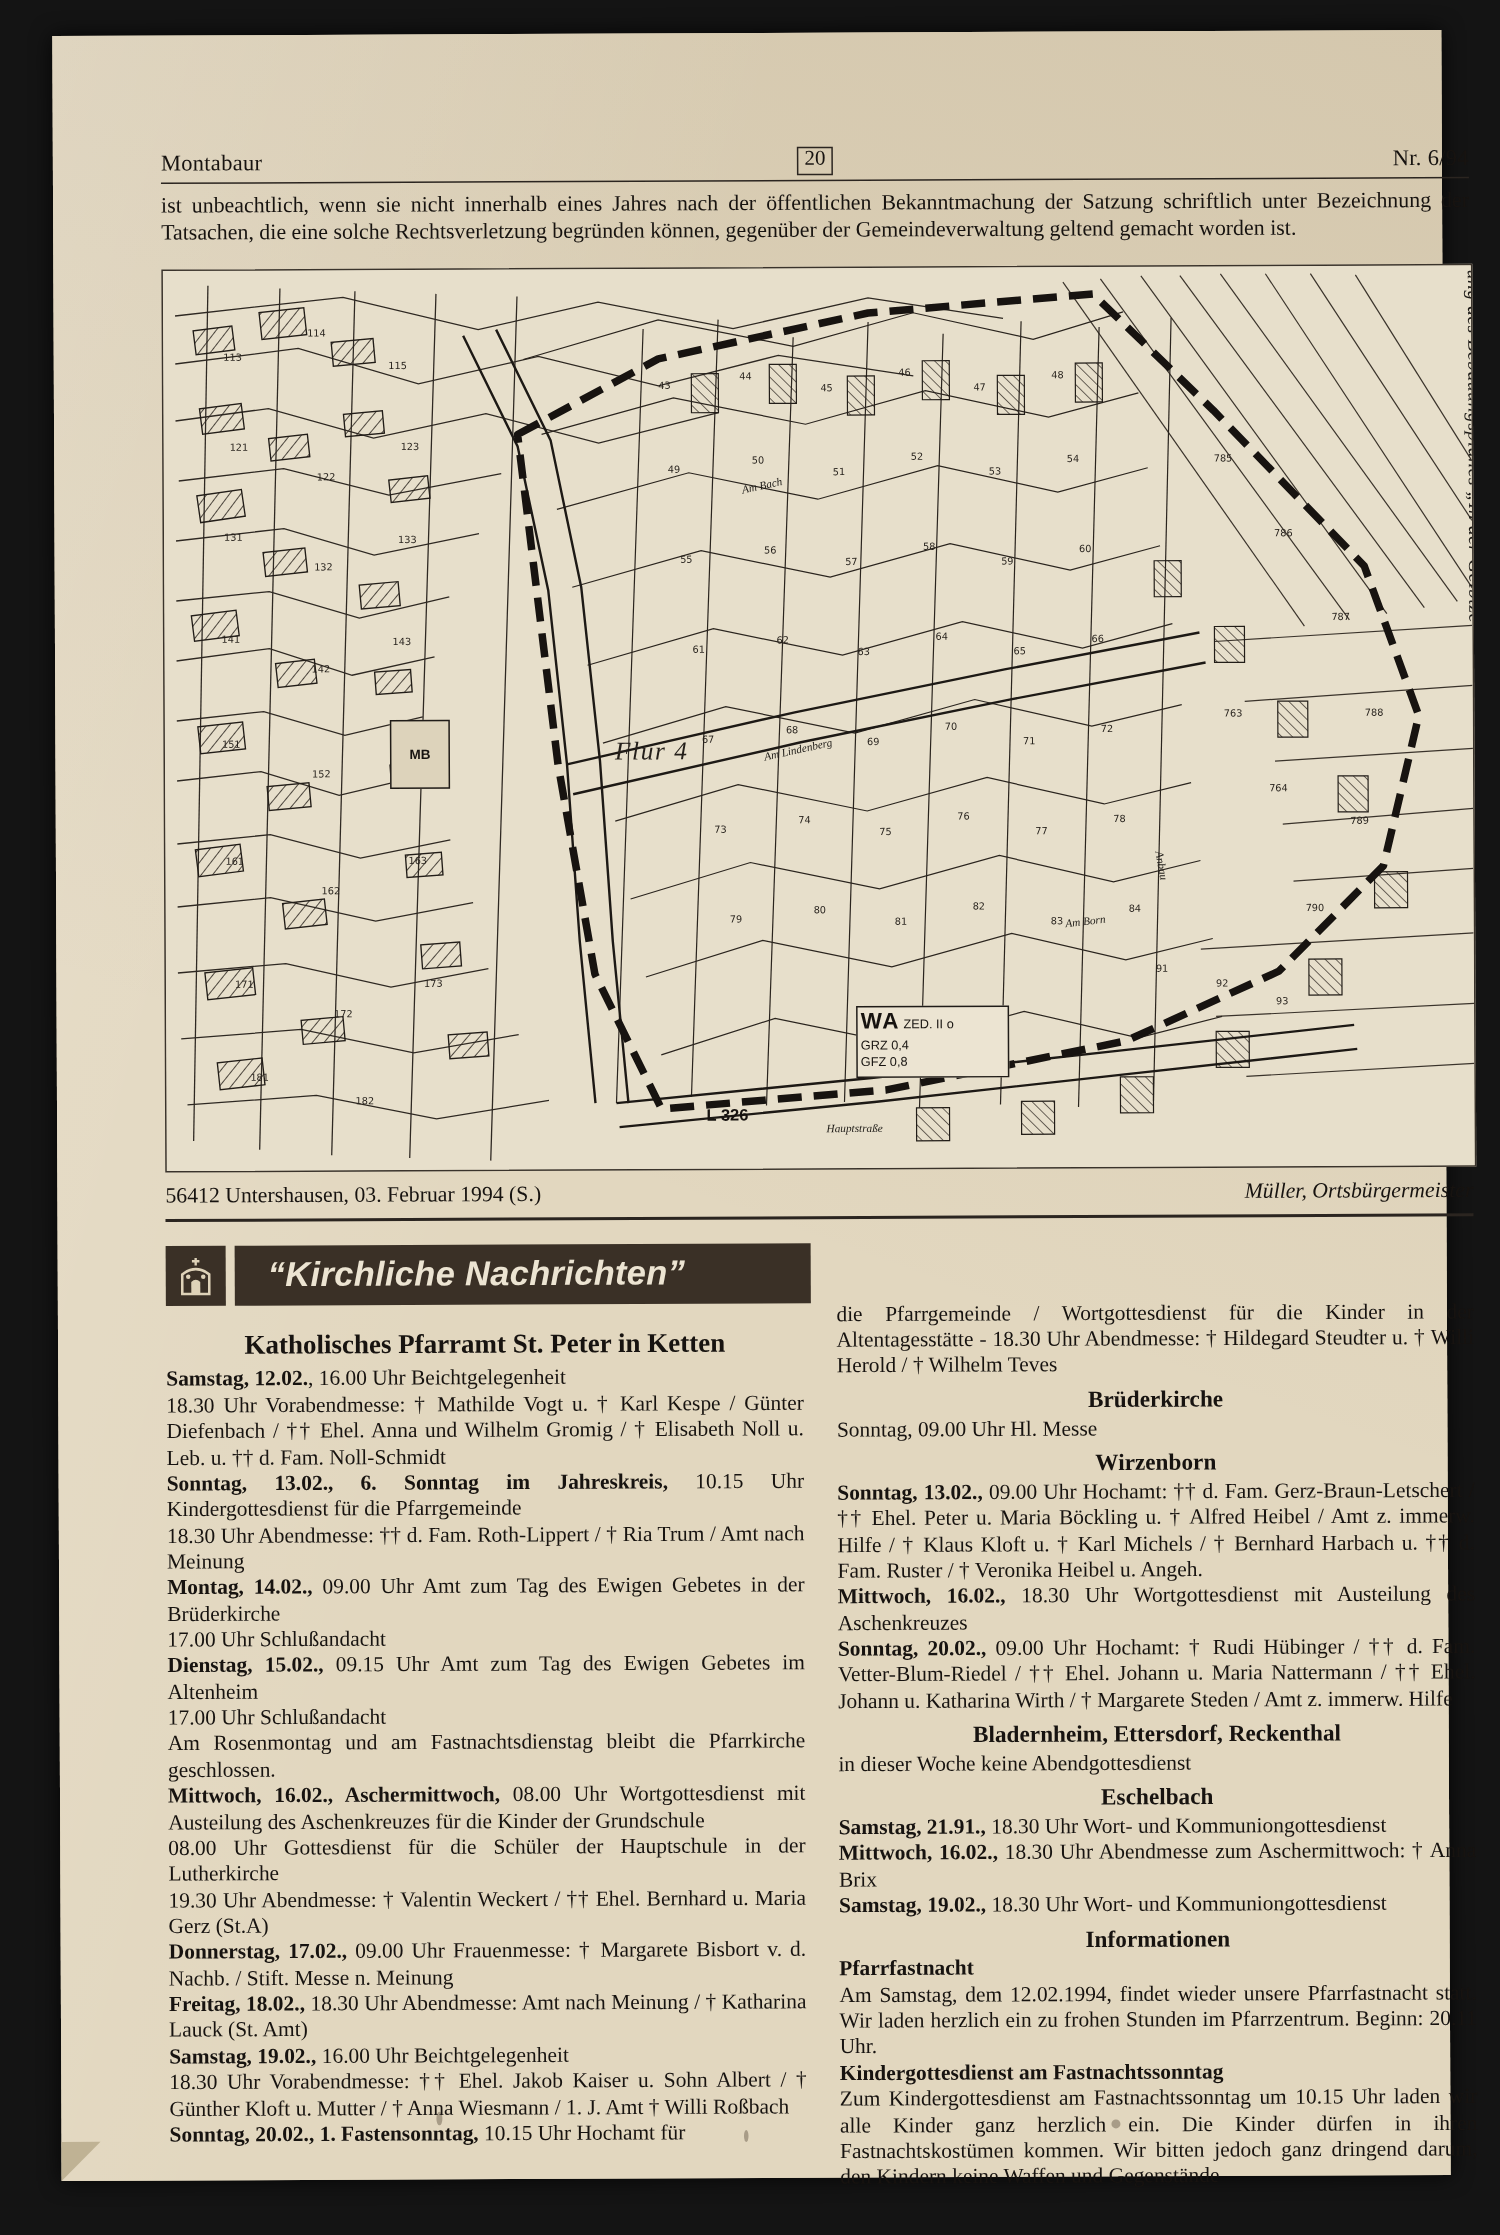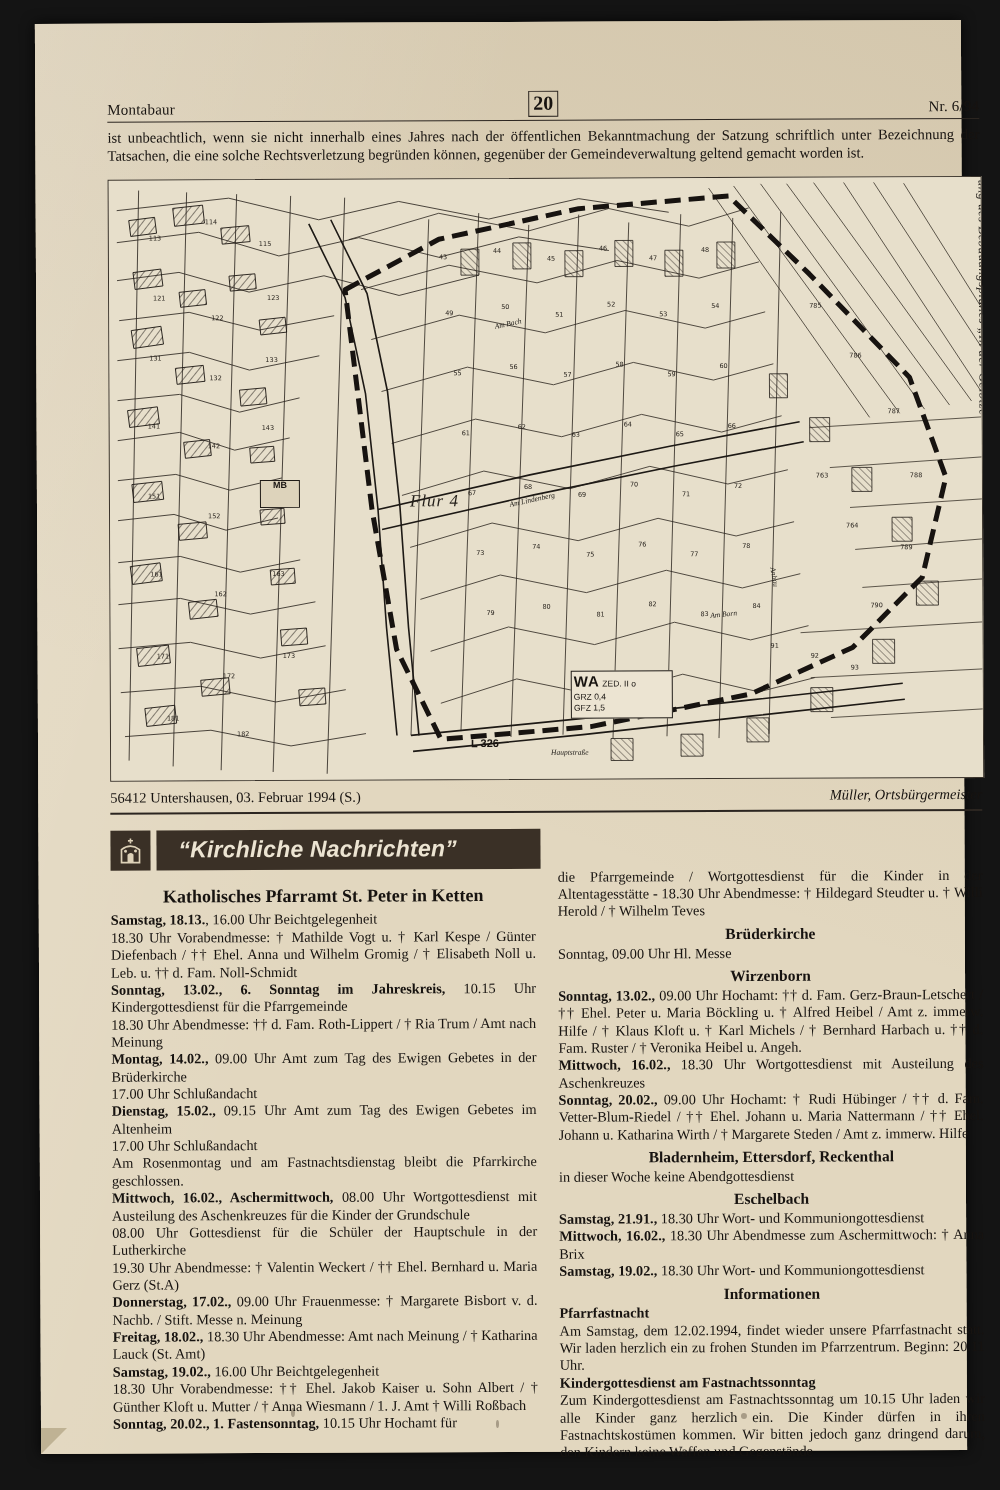--- a/index.html
+++ b/index.html
@@ -62,24 +62,23 @@
     width: 872px;
   }
   .runhead .left { letter-spacing: 0.2px; text-align: center; }
   .runhead .right { letter-spacing: 0.2px; }
   .pagenum {
     position: absolute;
     left: 50%;
     transform: translateX(-50%);
     border: 1.4px solid #2b2520;
     padding: 0px 4px 1px 4px;
-    font-size: 20px;
+    font-size: 14px;
     line-height: 1.15;
     background: transparent;
-    font-weight: bold;
   }
 
   
   .legal {
     width: 872px;
     margin-top: 7px;
     font-size: 14.6px;
     line-height: 1.23;
     text-align: justify;
   }
@@ -125,21 +124,21 @@
     position: absolute;
     left: 150px; top: 300px;
     width: 38px; height: 26px;
     border: 1.5px solid #201c18;
     background: #ddd3bb;
     font-family: "Liberation Sans", sans-serif;
     font-size: 9px;
     font-weight: bold;
     text-align: center;
     line-height: 1.1;
-    padding-top: 0;
+    padding-top: 18px;
   }
   .map-flur {
     position: absolute;
     left: 300px; top: 312px;
     font-family: "Liberation Serif", serif;
     font-style: italic;
     font-size: 17px;
     color: #241f1a;
     letter-spacing: 1px;
   }
@@ -473,21 +472,21 @@
           </g>
           <text x="360" y="568" font-family="Liberation Sans" font-size="11" font-weight="bold" fill="#171310">L 326</text>
         </svg>
 
         <div class="map-flur">Flur 4</div>
         <div class="mb-box">MB</div>
         <div class="wa-box">
           <div><span class="wa-big">WA</span>
             <span>ZED. II o</span></div>
           <div>GRZ 0,4</div>
-          <div>GFZ 1,5</div>
+          <div>GFZ 0,8</div>
         </div>
         <div class="map-rot-label">OG Untershausen Änderung u. Erweiterung des Bebauungsplanes „In der Gelbtze"</div>
       </div>
 
       <div class="map-caption">
         <div>56412 Untershausen, 03. Februar 1994  (S.)</div>
         <div class="signature">Müller, Ortsbürgermeister</div>
       </div>
       <div class="thin-rule"></div>
 
@@ -501,21 +500,21 @@
             <circle cx="18" cy="14.5" r="1.5" fill="#ded2b8"></circle>
           </svg>
         </div>
         <div class="banner-bar">“Kirchliche Nachrichten”</div>
       </div>
 
       <div class="cols">
         <div class="col left">
           <div class="colhead">Katholisches Pfarramt St. Peter in Ketten</div>
           <div id="left-entries">
-              <p class="entry"><b>Samstag, 18.13.</b>, 16.00 Uhr Beichtgelegenheit</p>
+              <p class="entry"><b>Samstag, 12.02.</b>, 16.00 Uhr Beichtgelegenheit</p>
               <p class="entry">18.30 Uhr Vorabendmesse: † Mathilde Vogt u. † Karl Kespe / Günter Diefenbach / †† Ehel. Anna und Wilhelm Gromig / † Elisabeth Noll u. Leb. u. †† d. Fam. Noll-Schmidt</p>
               <p class="entry"><b>Sonntag, 13.02., 6. Sonntag im Jahreskreis,</b> 10.15 Uhr Kindergottesdienst für die Pfarrgemeinde</p>
               <p class="entry">18.30 Uhr Abendmesse: †† d. Fam. Roth-Lippert / † Ria Trum / Amt nach Meinung</p>
               <p class="entry"><b>Montag, 14.02.,</b> 09.00 Uhr Amt zum Tag des Ewigen Gebetes in der Brüderkirche</p>
               <p class="entry">17.00 Uhr Schlußandacht</p>
               <p class="entry"><b>Dienstag, 15.02.,</b> 09.15 Uhr Amt zum Tag des Ewigen Gebetes im Altenheim</p>
               <p class="entry">17.00 Uhr Schlußandacht</p>
               <p class="entry">Am Rosenmontag und am Fastnachtsdienstag bleibt die Pfarrkirche geschlossen.</p>
               <p class="entry"><b>Mittwoch, 16.02., Aschermittwoch,</b> 08.00 Uhr Wortgottesdienst mit Austeilung des Aschenkreuzes für die Kinder der Grundschule</p>
               <p class="entry">08.00 Uhr Gottesdienst für die Schüler der Hauptschule in der Lutherkirche</p>

